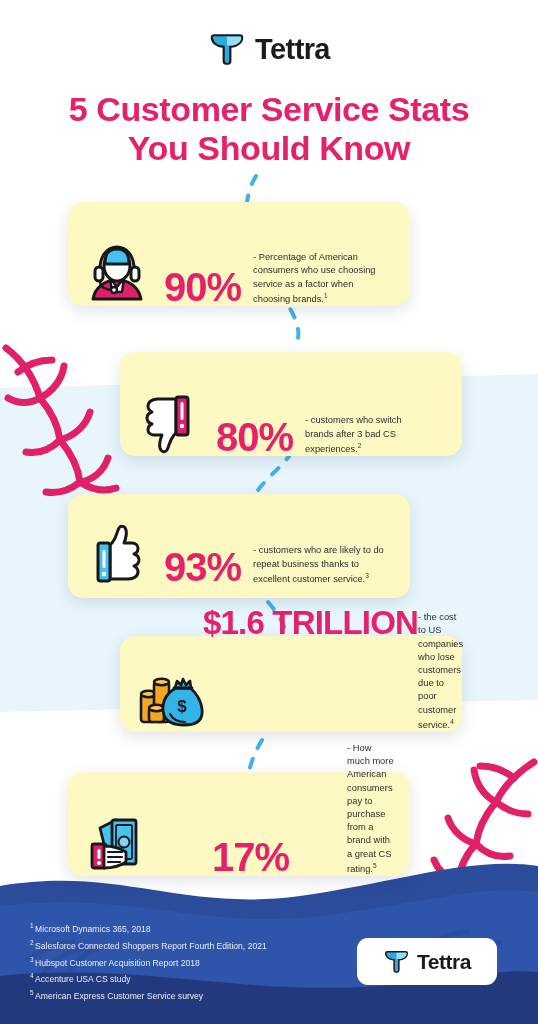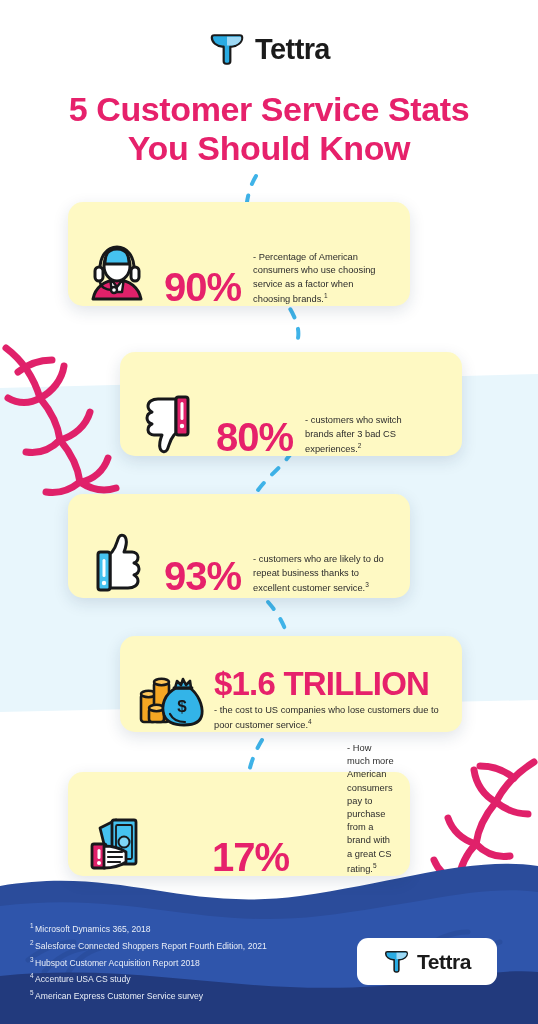--- a/index.html
+++ b/index.html
@@ -42,26 +42,26 @@
   .card .desc sup{font-size:6.5px;}
 
   .c1{left:68px;top:202px;width:342px;height:104px;padding:0 14px 0 18px;box-sizing:border-box;}
   .c1 .stat{font-size:40px;margin:0 12px 0 16px;}
   .c1 .desc{max-width:140px;}
 
   .c2{left:120px;top:352px;width:342px;height:104px;padding:0 14px 0 18px;box-sizing:border-box;}
   .c2 .stat{font-size:40px;margin:0 12px 0 16px;}
   .c2 .desc{max-width:120px;}
 
-  .c3{left:68px;top:494px;width:342px;height:104px;padding:0 14px 3px 18px;box-sizing:border-box;}
+  .c3{left:68px;top:494px;width:342px;height:104px;padding:0 14px 12px 18px;box-sizing:border-box;}
   .c3 .stat{font-size:40px;margin:0 12px 0 16px;}
   .c3 .desc{max-width:148px;}
 
   .c4{left:120px;top:636px;width:342px;height:96px;padding:0 10px 0 16px;box-sizing:border-box;}
-  .c4 .stack{display:flex;flex-direction:column;justify-content:center;margin-left:8px;flex:1 1 auto;margin-top:34px;}
+  .c4 .stack{display:flex;flex-direction:row;justify-content:center;margin-left:8px;flex:1 1 auto;margin-top:34px;}
   .c4 .stat{font-size:33px;letter-spacing:-0.8px;}
   .c4 .desc{margin-top:4px;max-width:100%;}
 
   .c5{left:68px;top:772px;width:342px;height:104px;padding:0 14px 0 18px;box-sizing:border-box;gap:46px;}
   .c5 .stat{font-size:40px;margin:0 12px 0 16px;}
   .c5 .desc{max-width:140px;}
 
   
   .footnotes{
     position:absolute;left:30px;top:920px;z-index:6;

